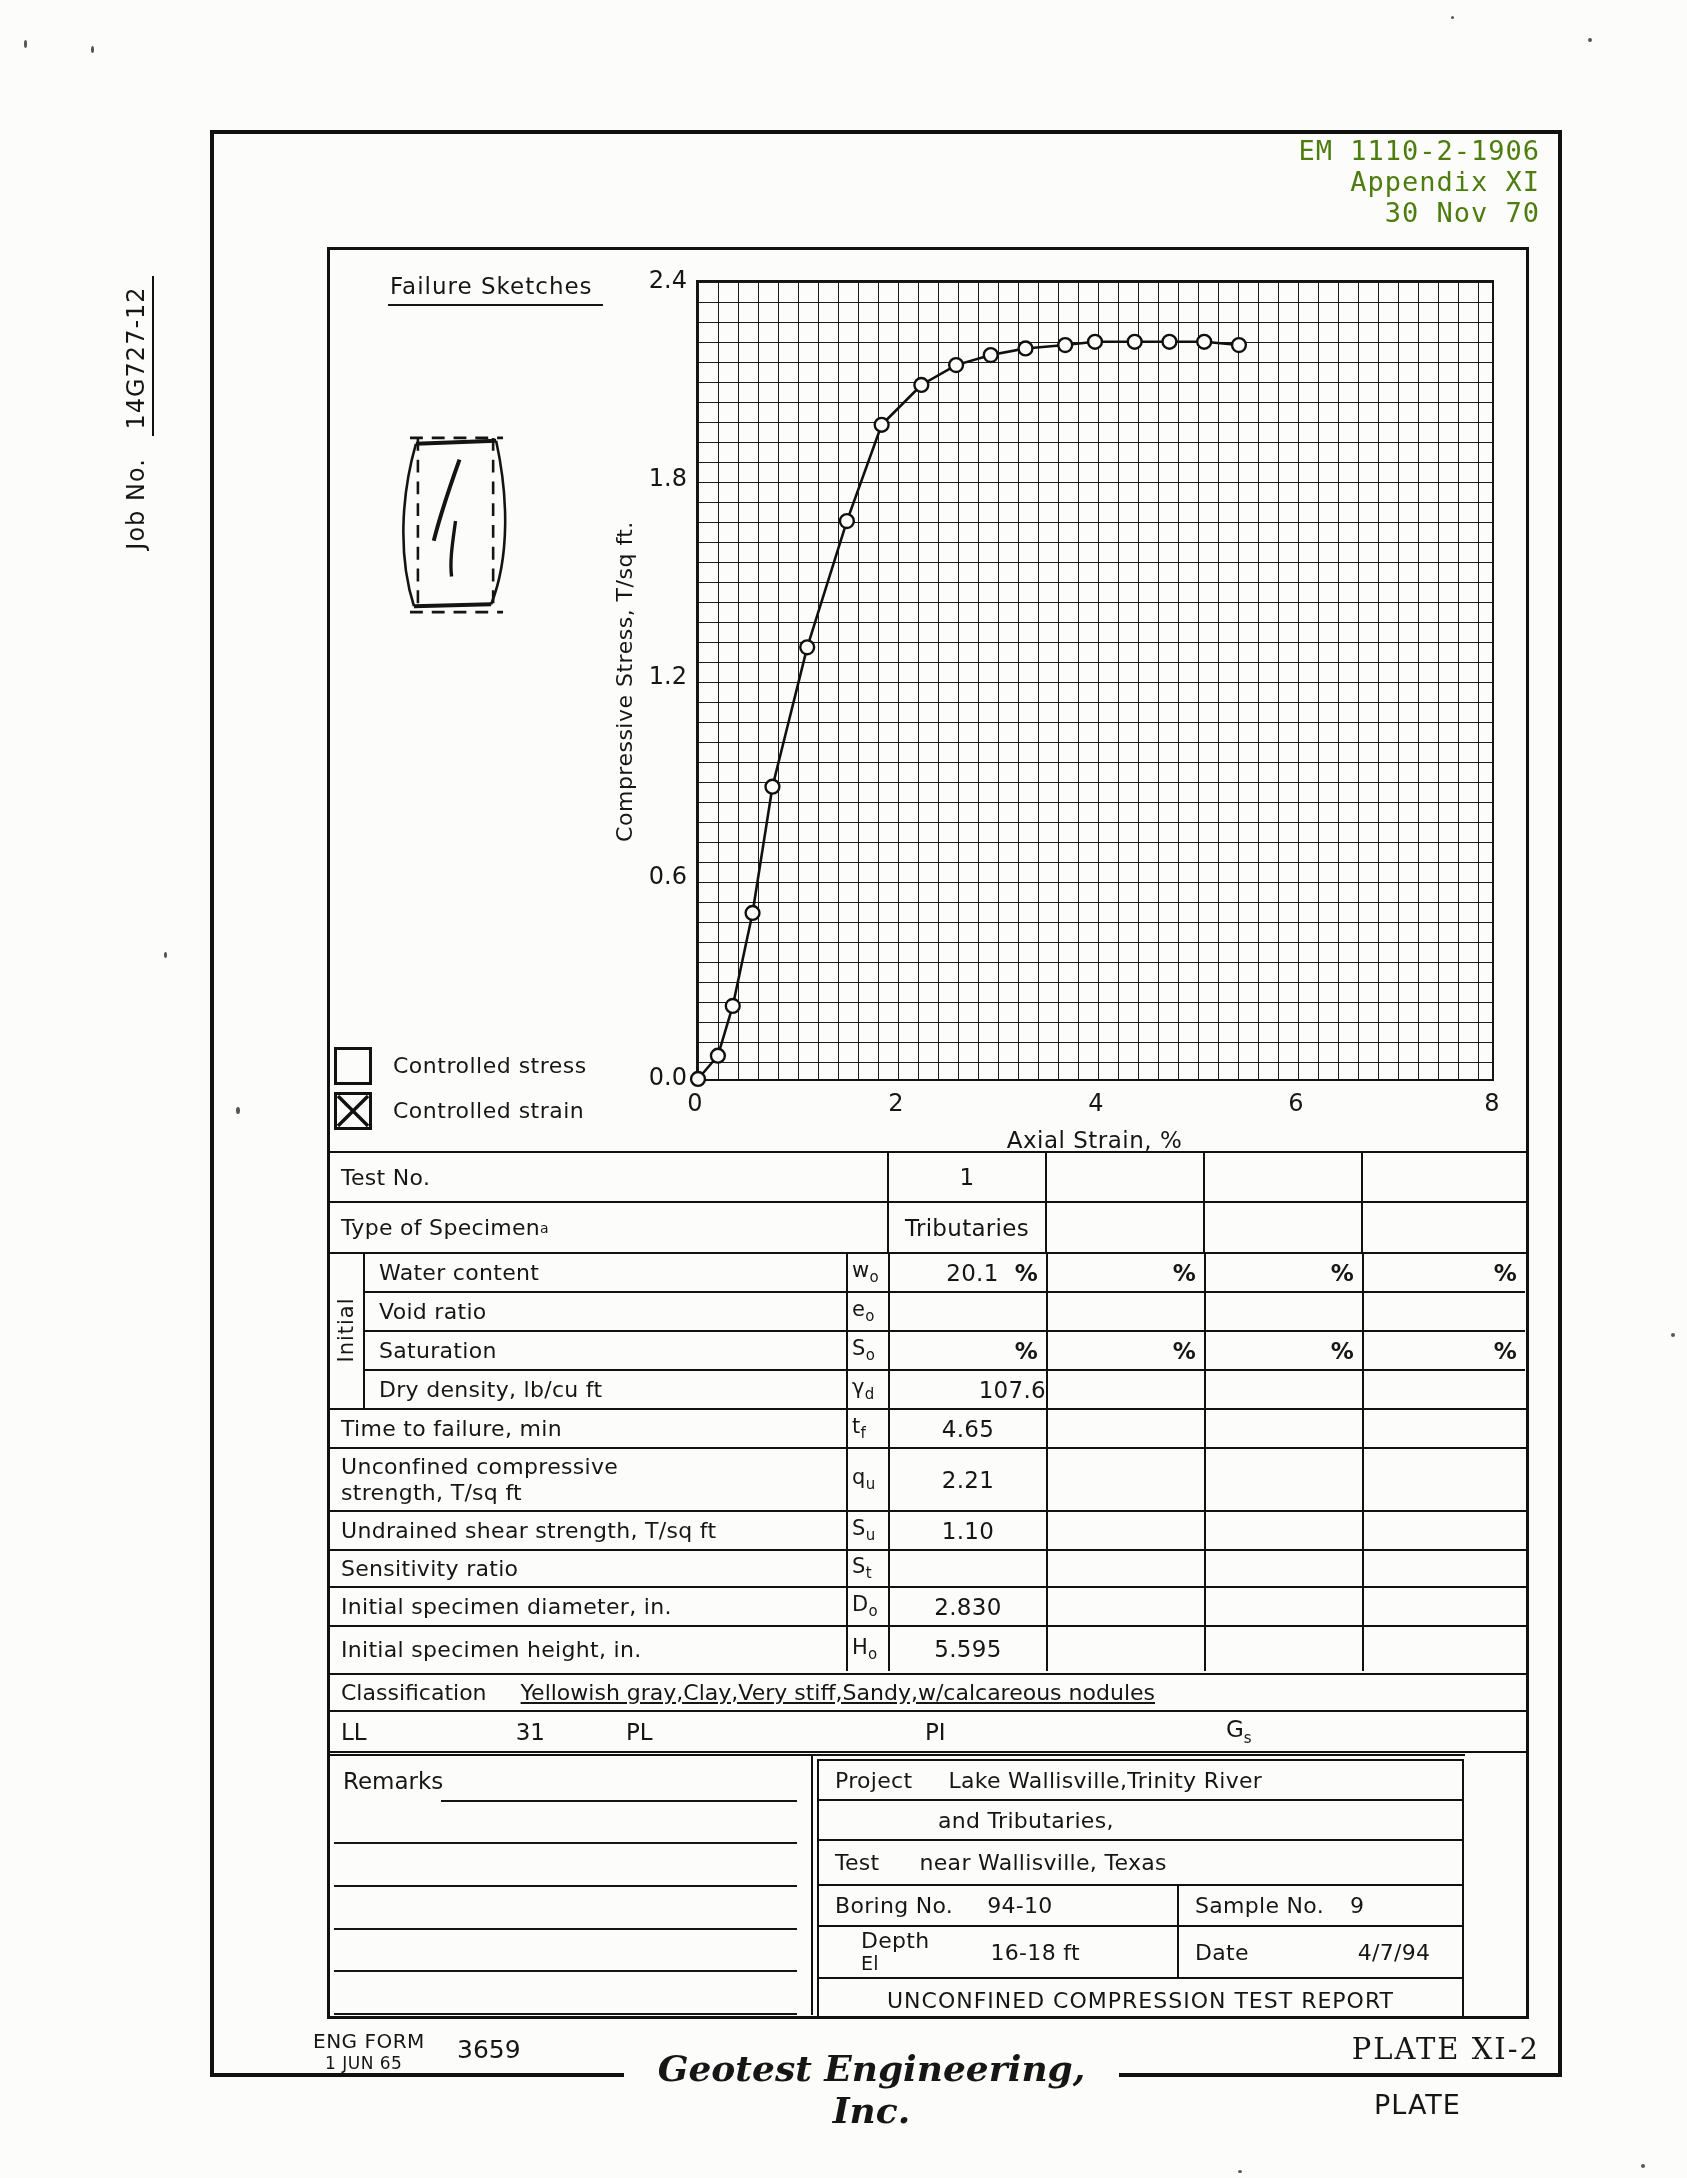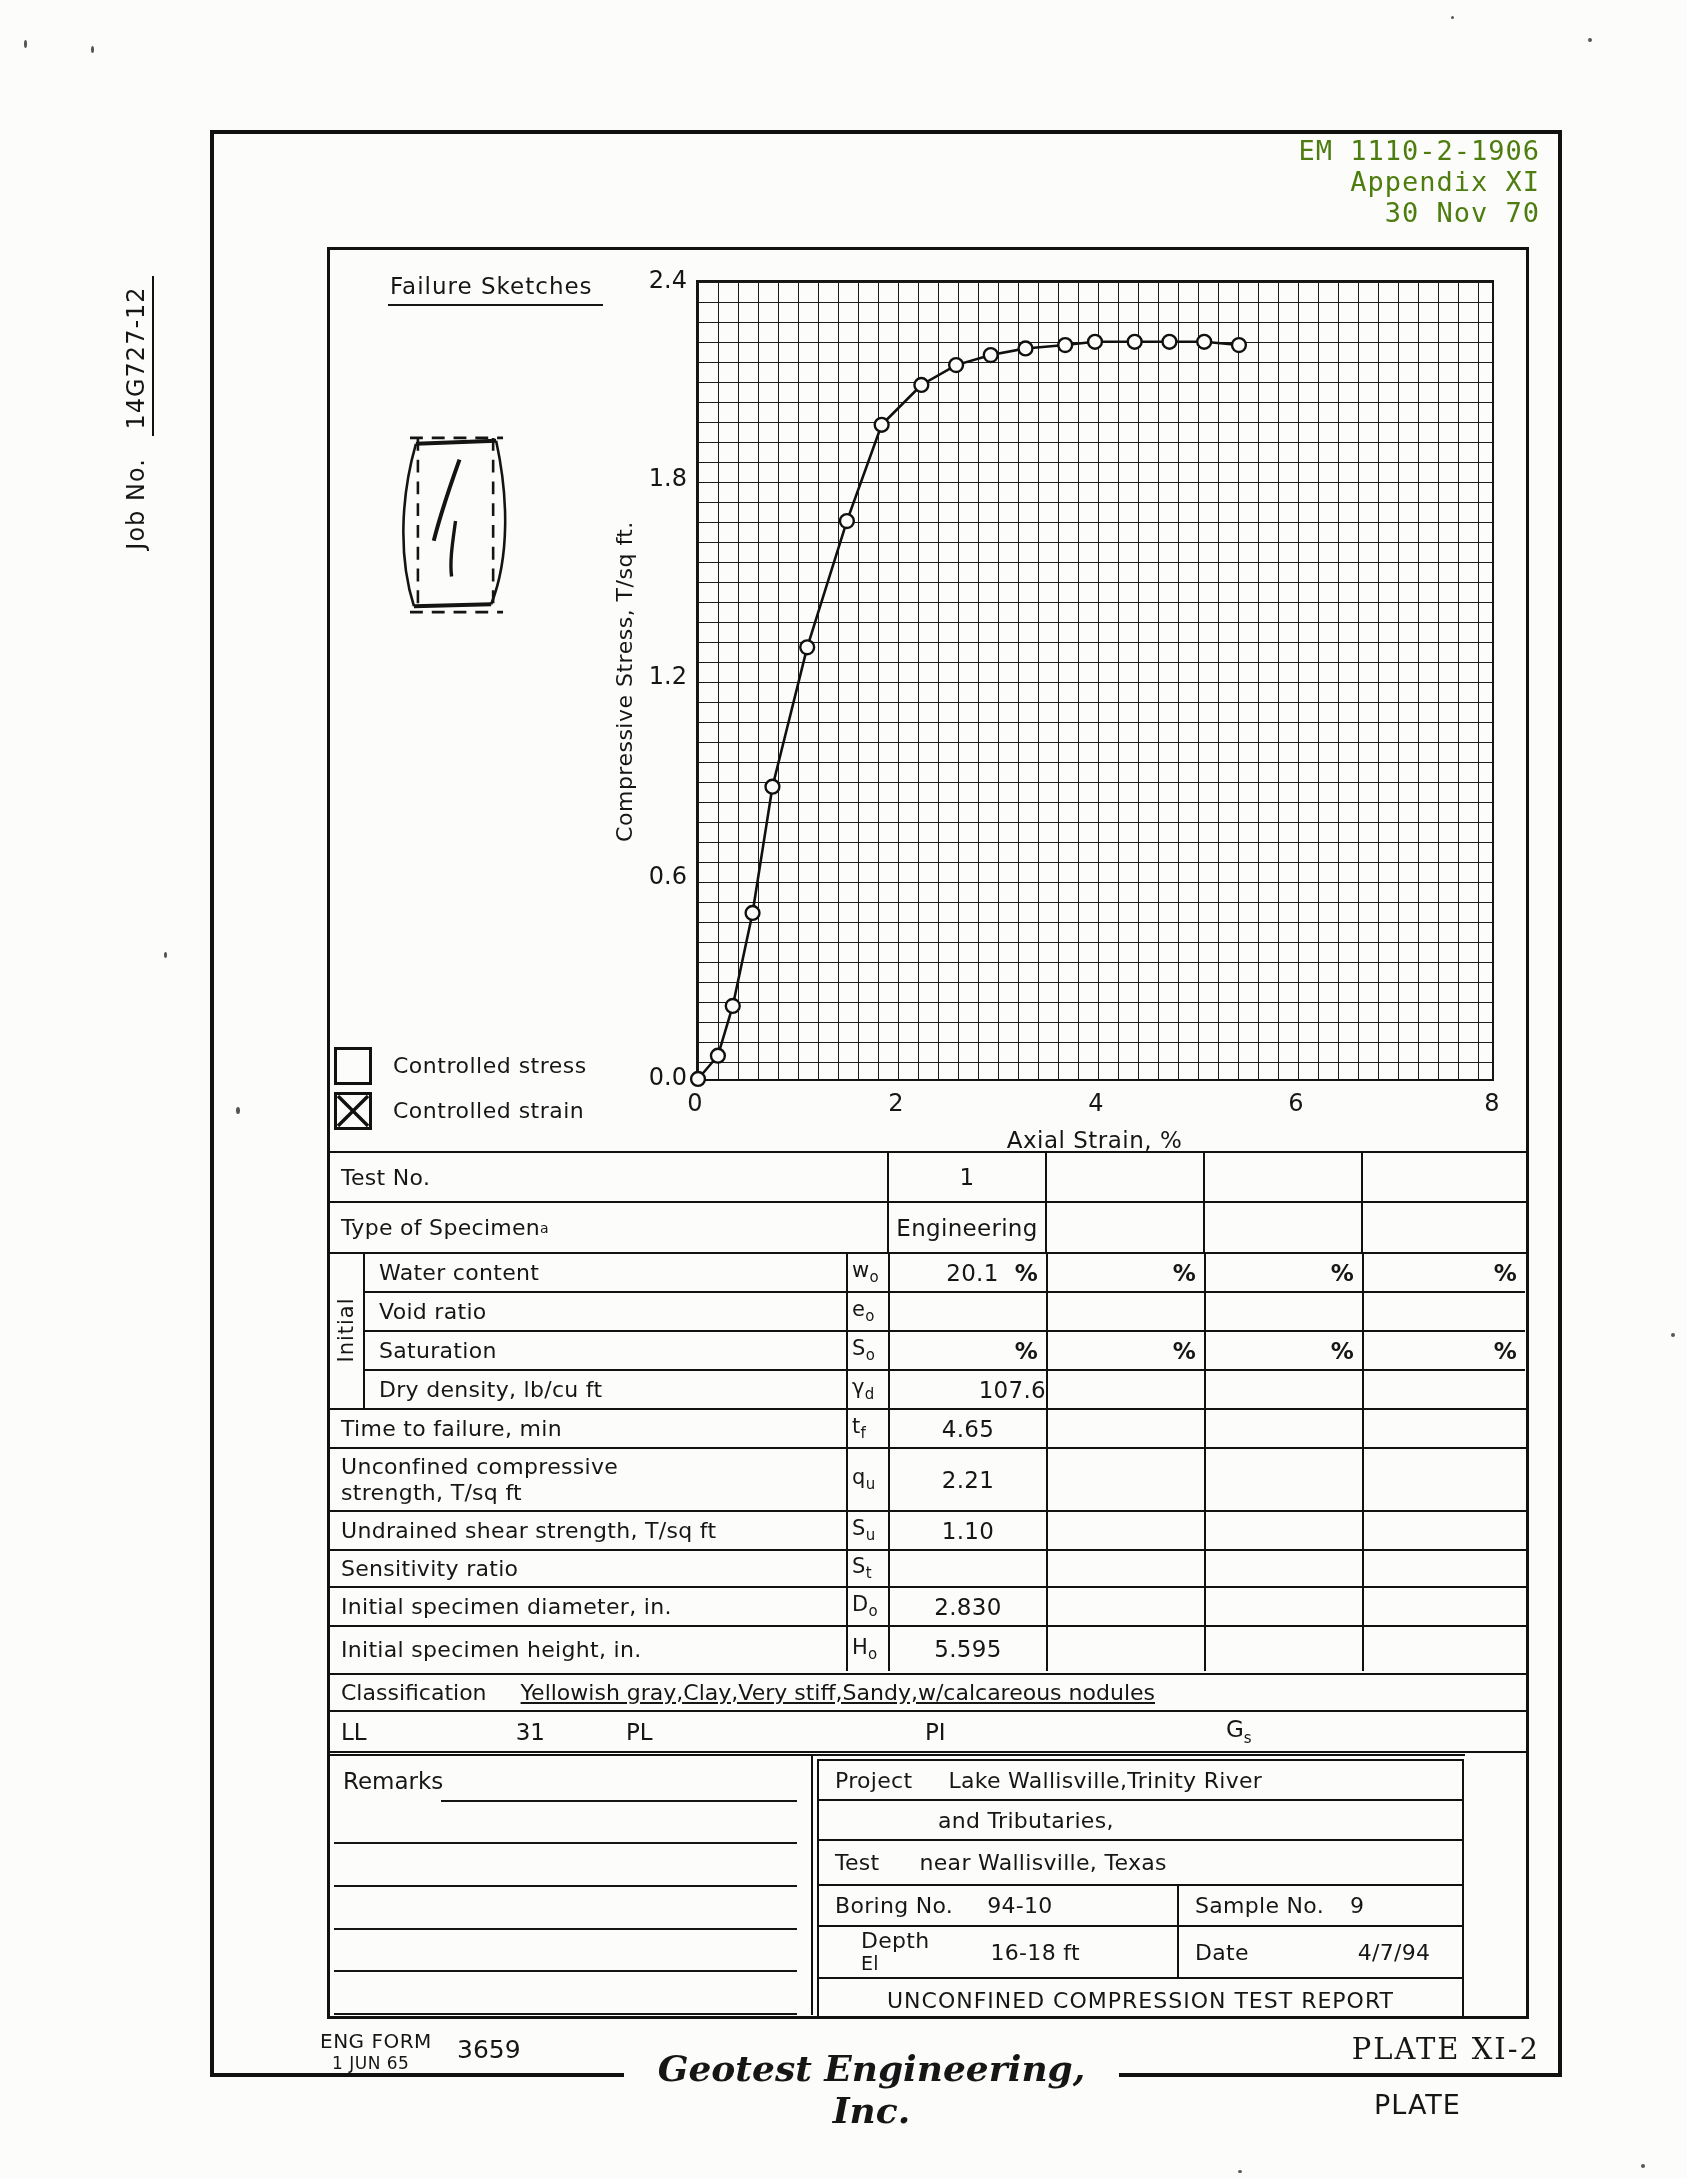--- a/index.html
+++ b/index.html
@@ -59,21 +59,21 @@
   .rp-sect{left:327px;top:1754px;width:1138px;height:261px;box-sizing:border-box;border-top:2px solid #111;display:flex;}
   .remarks{width:486px;box-sizing:border-box;border-right:2px solid #111;padding:12px 0 0 16px;font-size:23px;}
   .proj-wrap{flex:1;padding:3px 1px 0 4px;box-sizing:border-box;}
   .proj-box{box-sizing:border-box;border:2px solid #111;border-bottom:none;height:258px;}
   .p-row{box-sizing:border-box;display:flex;align-items:center;font-size:22px;letter-spacing:0.3px;}
   .p-row + .p-row{border-top:2px solid #111;}
   .p-lbl{padding-left:16px;}
   .rline{background:#151515;height:2px;}
   .p-split{box-sizing:border-box;display:flex;align-items:center;}
   
-  .engform{left:320px;top:2030px;font-size:20px;line-height:22px;letter-spacing:0.5px;}
+  .engform{left:313px;top:2030px;font-size:20px;line-height:22px;letter-spacing:0.5px;}
   .engform .d{font-size:17px;padding-left:12px;}
   .formno{left:457px;top:2035px;font-size:25px;}
   .plateno{left:1277px;top:2032px;width:263px;text-align:right;font-family:"DejaVu Serif",serif;font-size:29px;letter-spacing:2px;}
   .company{left:624px;top:2047px;width:495px;text-align:center;font-family:"DejaVu Serif",serif;
     font-style:italic;font-weight:600;font-size:36px;background:#fcfcfa;z-index:3;}
   .plateword{left:1374px;top:2089px;font-size:27px;letter-spacing:1px;}
   .speck{background:#555;border-radius:50%;}
 </style>
 </head>
 <body>
@@ -175,21 +175,21 @@
       <div class="t-cell valcell bl" style="width: 158px;"></div>
       <div class="t-cell valcell bl" style="width: 158px;"></div>
       <div class="t-cell valcell bl" style="width: 163px;"></div>
     </div>
     <div class="t-row topline" style="height: 51px;">
       <div class="t-cell lblcell" style="width: 560px;">
         <span>Type of Specimen</span>
         <sup>a</sup>
       </div>
       <div class="t-cell valcell bl" style="width: 158px; justify-content: center;">
-        <span>Engineering</span>
+        <span>Tributaries</span>
       </div>
       <div class="t-cell valcell bl" style="width: 158px;"></div>
       <div class="t-cell valcell bl" style="width: 158px;"></div>
       <div class="t-cell valcell bl" style="width: 163px;"></div>
     </div>
     <div class="t-row topline" style="height: 39px;">
       <div class="t-cell spacer"></div>
       <div class="t-cell lblcell" style="width: 481px;">
         <span>Water content</span>
       </div>

